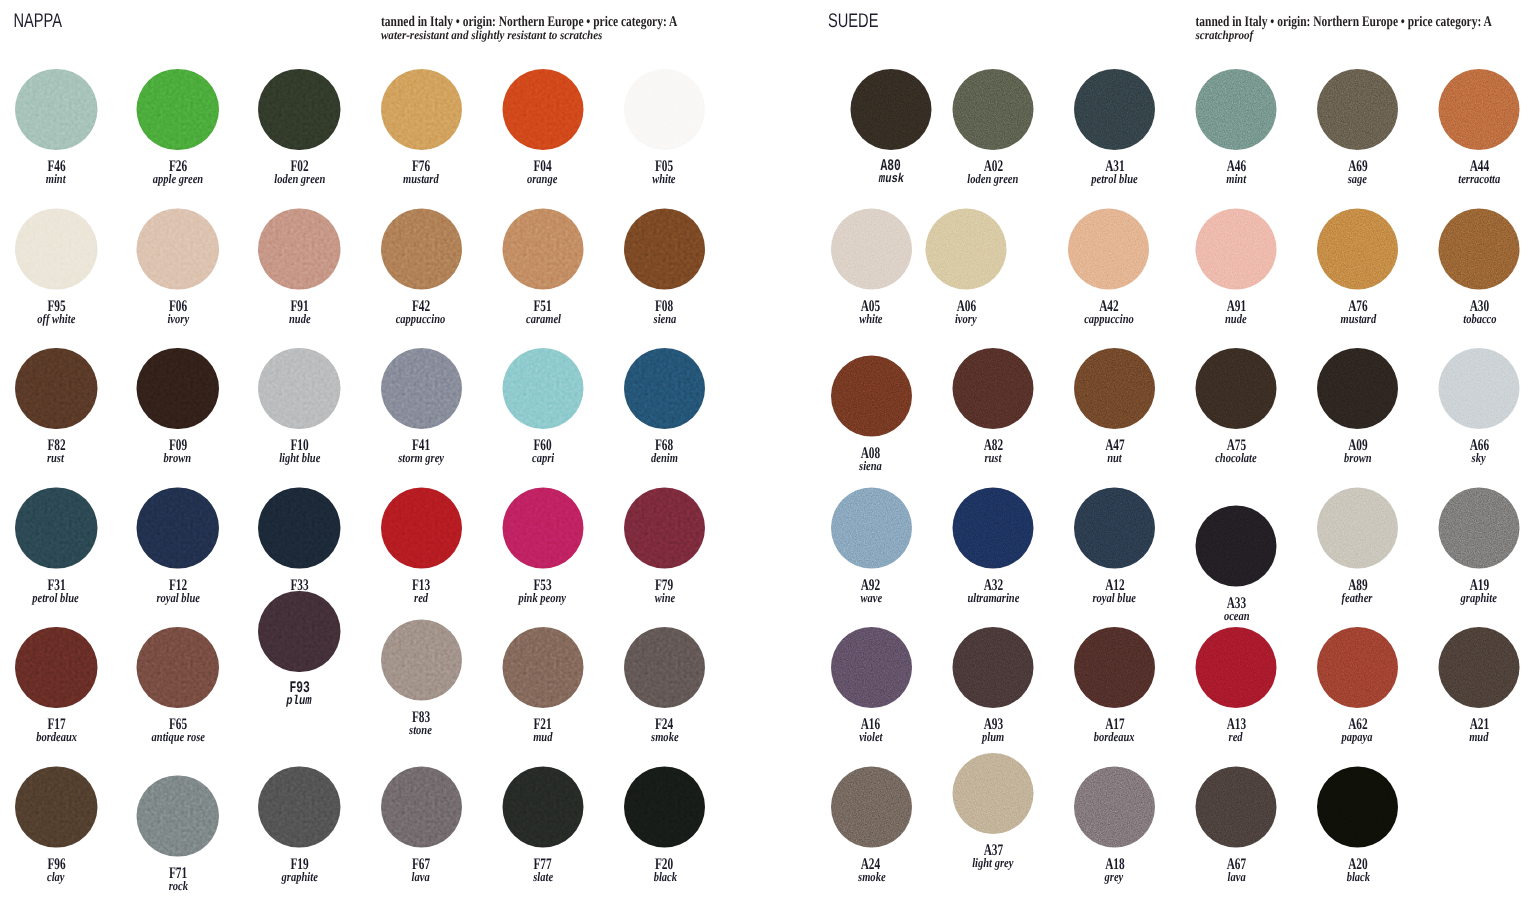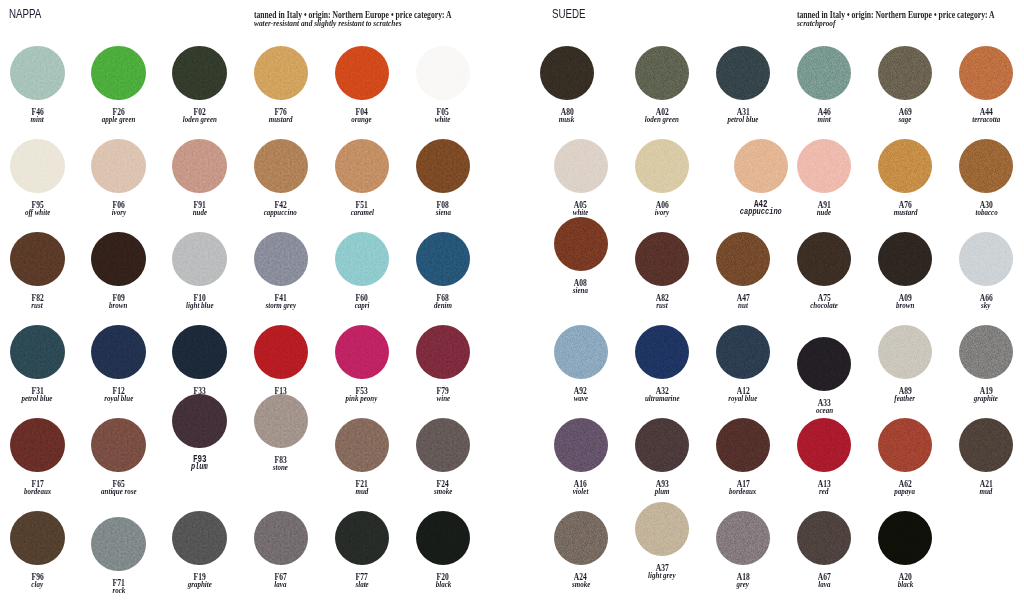--- a/index.html
+++ b/index.html
@@ -383,21 +383,21 @@
           <div class="dot" style="background: rgb(68, 48, 57);">
             <svg class="tex" viewBox="0 0 54 54" preserveAspectRatio="none">
               <rect width="54" height="54" filter="url(#grain-nappa)" opacity="0.24"></rect>
             </svg>
           </div>
           <div class="lbl">
             <div class="code"><i>F93</i></div>
             <div class="nm"><i>plum</i></div>
           </div>
         </div>
-        <div class="cell" style="left: 240.75px; top: 394px; text-decoration: underline;">
+        <div class="cell" style="left: 240.75px; top: 413px; text-decoration: underline;">
           <div class="dot" style="background: rgb(163, 148, 140);">
             <svg class="tex" viewBox="0 0 54 54" preserveAspectRatio="none">
               <rect width="54" height="54" filter="url(#grain-nappa)" opacity="0.24"></rect>
             </svg>
           </div>
           <div class="lbl">
             <div class="code"><i>F83</i></div>
             <div class="nm"><i>stone</i></div>
           </div>
         </div>
@@ -491,21 +491,21 @@
         </div>
       </div>
   </div>
   <div class="section suede">
     <div class="sec-title">SUEDE</div>
     <div class="sec-meta">
       <div class="sec-info">tanned in Italy • origin: Northern Europe • price category: A</div>
       <div class="sec-note">scratchproof</div>
     </div>
     <div class="grid">
-        <div class="cell" style="left: 15px; top: 46.1px;">
+        <div class="cell" style="left: 42px; top: 46.1px; font-family: Liberation Mono, monospace;">
           <div class="dot" style="background: rgb(54, 46, 36);">
             <svg class="tex" viewBox="0 0 54 54" preserveAspectRatio="none">
               <rect width="54" height="54" filter="url(#grain-suede)" opacity="0.36"></rect>
             </svg>
           </div>
           <div class="lbl">
             <div class="code"><i>A80</i></div>
             <div class="nm"><i>musk</i></div>
           </div>
         </div>
@@ -568,32 +568,32 @@
           <div class="dot" style="background: rgb(221, 210, 200);">
             <svg class="tex" viewBox="0 0 54 54" preserveAspectRatio="none">
               <rect width="54" height="54" filter="url(#grain-suede)" opacity="0.36"></rect>
             </svg>
           </div>
           <div class="lbl">
             <div class="code"><i>A05</i></div>
             <div class="nm"><i>white</i></div>
           </div>
         </div>
-        <div class="cell" style="left: 110px; top: 139.06px;">
+        <div class="cell" style="left: 92px; top: 139.06px;">
           <div class="dot" style="background: rgb(217, 203, 166);">
             <svg class="tex" viewBox="0 0 54 54" preserveAspectRatio="none">
               <rect width="54" height="54" filter="url(#grain-suede)" opacity="0.36"></rect>
             </svg>
           </div>
           <div class="lbl">
             <div class="code"><i>A06</i></div>
             <div class="nm"><i>ivory</i></div>
           </div>
         </div>
-        <div class="cell" style="left: 209px; top: 139.06px; font-family: Liberation Mono, monospace;">
+        <div class="cell" style="left: 187px; top: 139.06px;">
           <div class="dot" style="background: rgb(228, 182, 148);">
             <svg class="tex" viewBox="0 0 54 54" preserveAspectRatio="none">
               <rect width="54" height="54" filter="url(#grain-suede)" opacity="0.36"></rect>
             </svg>
           </div>
           <div class="lbl">
             <div class="code"><i>A42</i></div>
             <div class="nm"><i>cappuccino</i></div>
           </div>
         </div>
@@ -623,21 +623,21 @@
           <div class="dot" style="background: rgb(156, 103, 53);">
             <svg class="tex" viewBox="0 0 54 54" preserveAspectRatio="none">
               <rect width="54" height="54" filter="url(#grain-suede)" opacity="0.36"></rect>
             </svg>
           </div>
           <div class="lbl">
             <div class="code"><i>A30</i></div>
             <div class="nm"><i>tobacco</i></div>
           </div>
         </div>
-        <div class="cell" style="left: 28.8px; top: 217px; text-decoration: underline;">
+        <div class="cell" style="left: 28.8px; top: 237px; text-decoration: underline;">
           <div class="dot" style="background: rgb(121, 58, 35);">
             <svg class="tex" viewBox="0 0 54 54" preserveAspectRatio="none">
               <rect width="54" height="54" filter="url(#grain-suede)" opacity="0.36"></rect>
             </svg>
           </div>
           <div class="lbl">
             <div class="code"><i>A08</i></div>
             <div class="nm"><i>siena</i></div>
           </div>
         </div>

